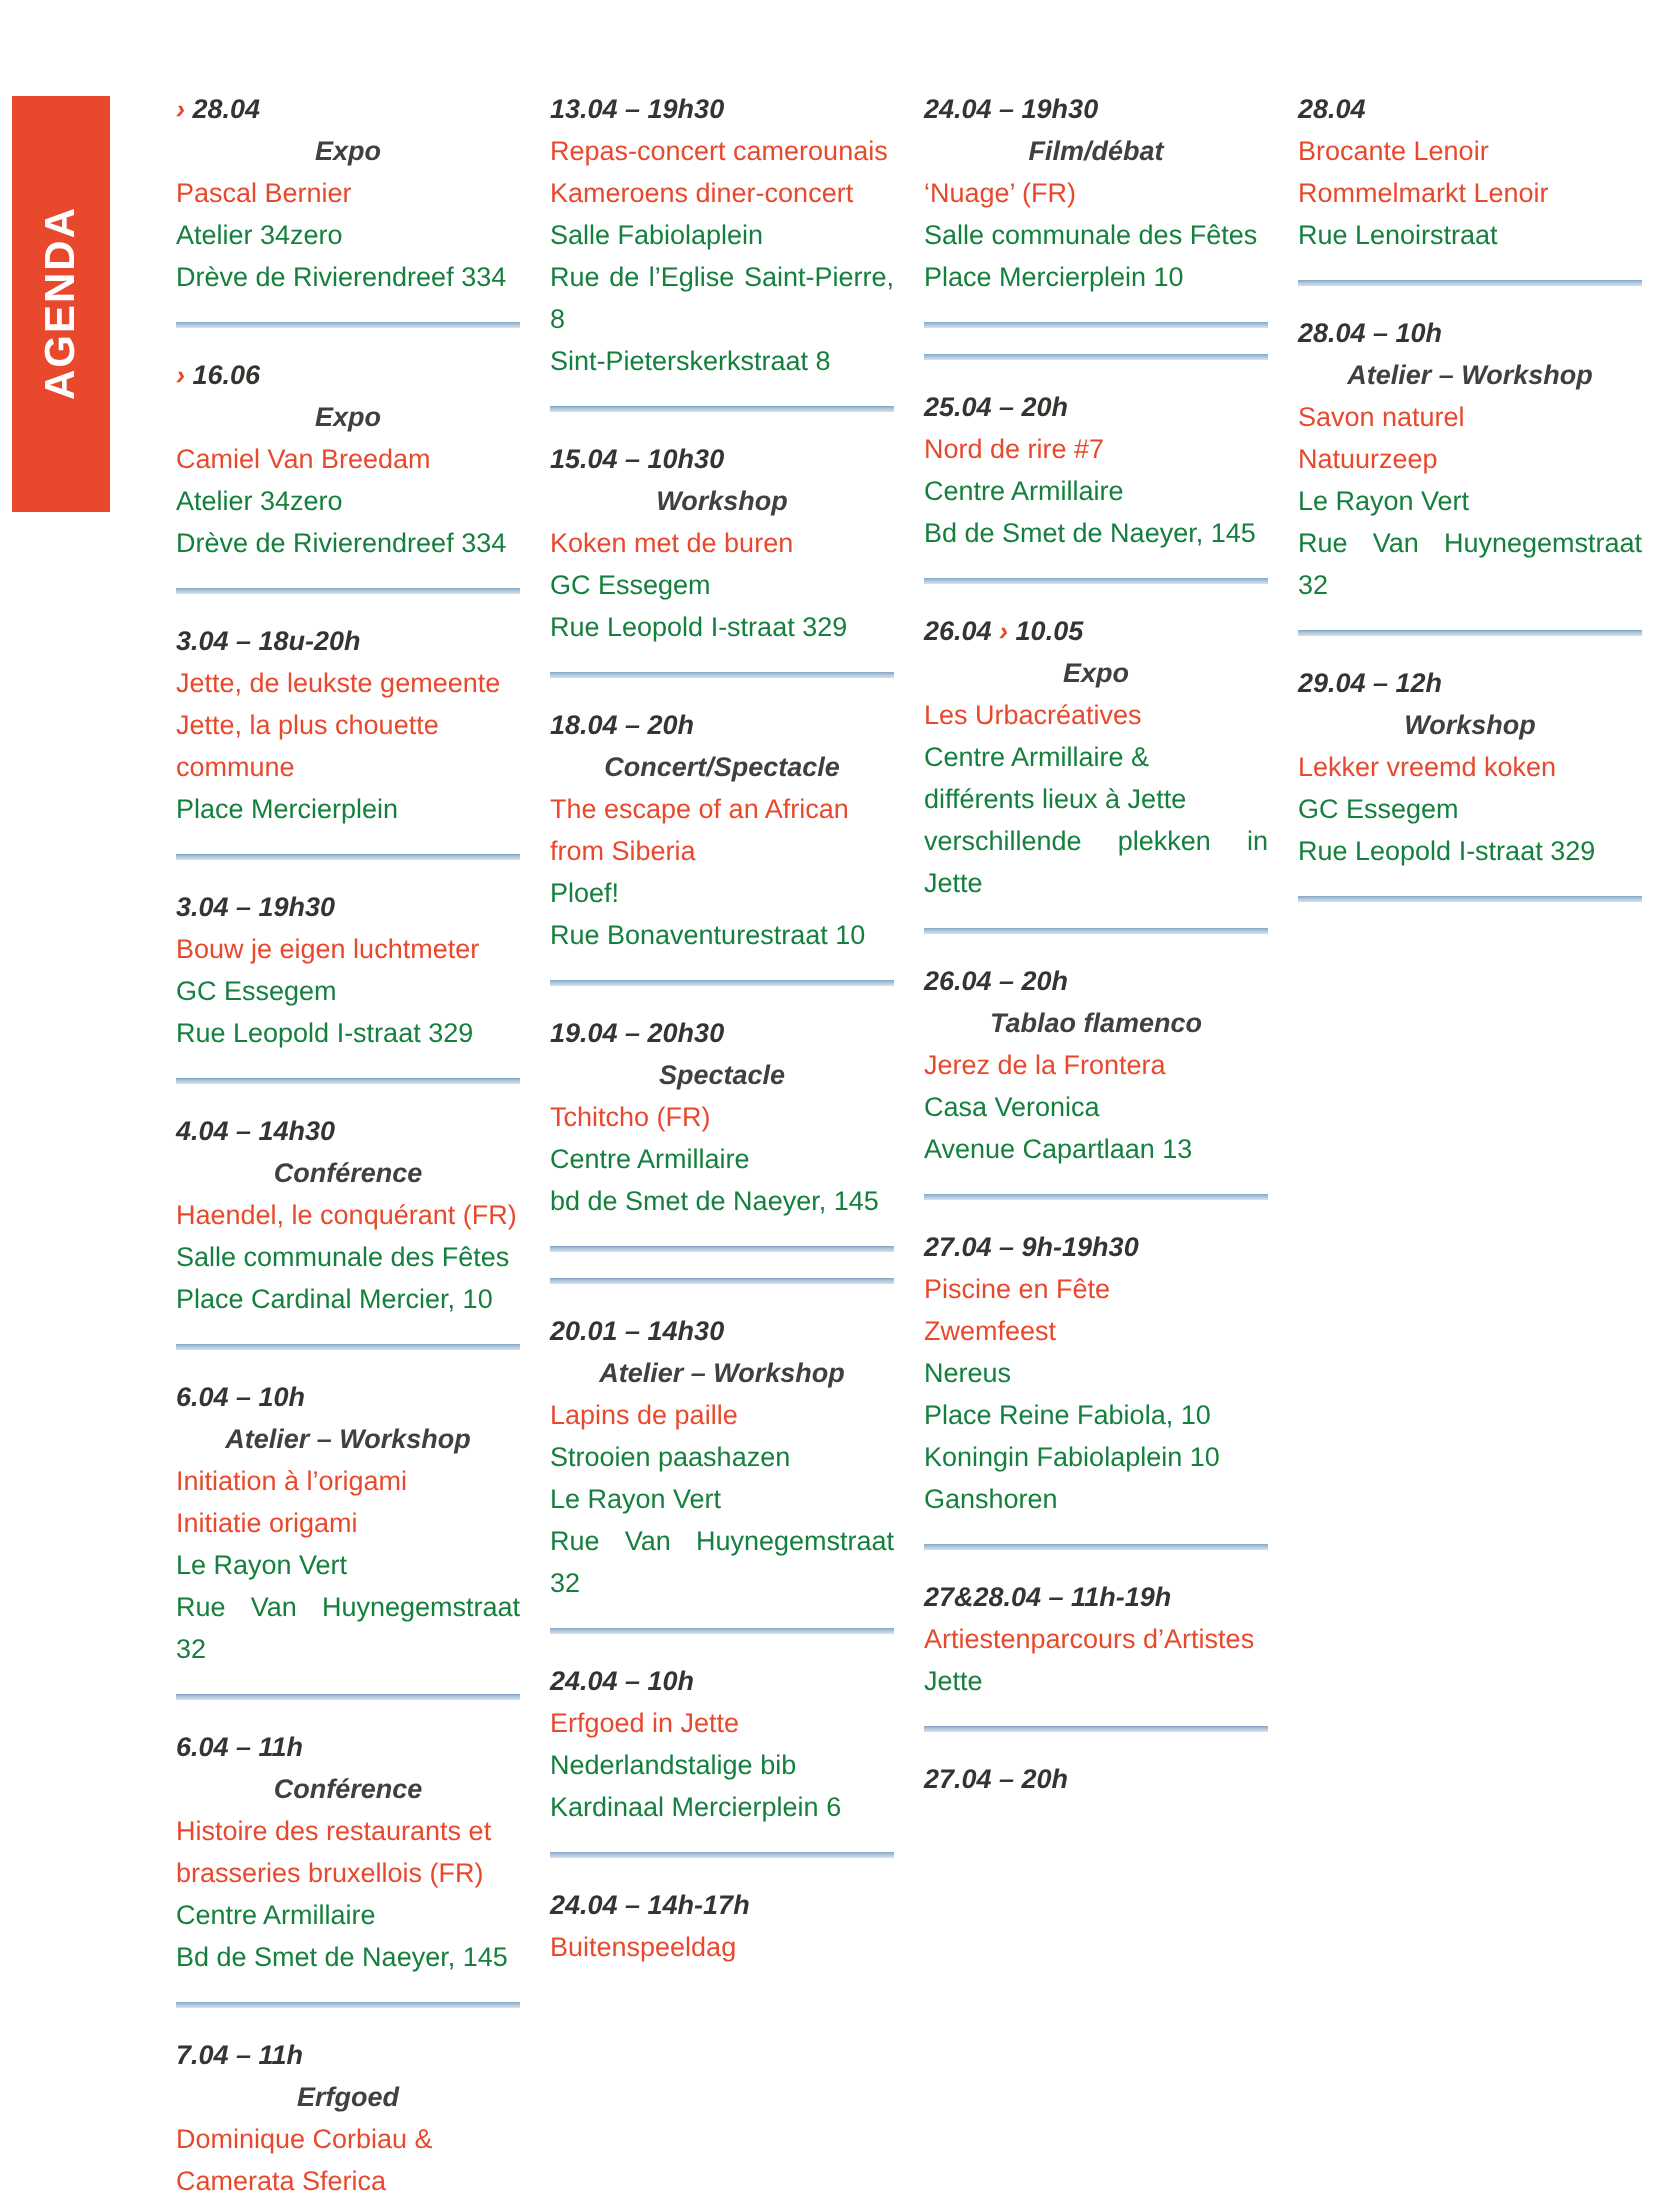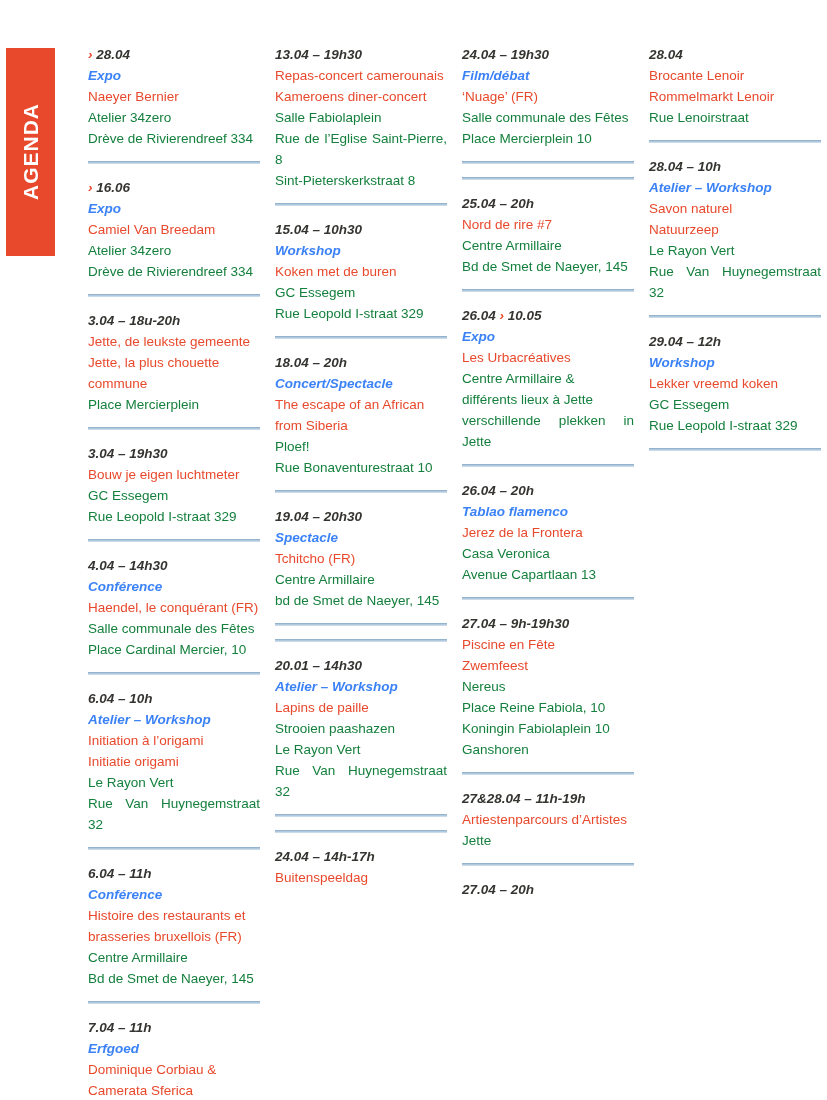--- a/index.html
+++ b/index.html
@@ -34,42 +34,42 @@
     display: grid;
     grid-template-columns: repeat(4, 172px);
     column-gap: 15px;
     align-items: start;
   }
   .col { width: 172px; }
   .event { }
   .line { line-height: 21px; }
   .event-date { font-weight: bold; color: #353431; font-style: italic; }
   .event-date .chevron { color: #e8492c; font-weight: bold; }
-  .event-category { font-weight: bold; font-style: italic; color: #3b82f6; }
+  .event-category { font-weight: bold; font-style: italic; color: #404040; text-align: center; }
   .event-title { font-weight: normal; color: #e8492c; }
   .event-detail { color: #15803d; text-align: justify; }
   .divider {
     height: 3px;
     margin: 12px 0 13px 0;
     background: linear-gradient(to bottom, #85a7c5 0%, #a9c3da 40%, #d6e3ef 100%);
   }
 </style>
 </head>
 <body>
 
 <div class="banner">
   <div class="banner-label">AGENDA</div>
 </div>
 
 <div class="columns">
     <div class="col">
       <div class="event">
         <div class="line event-date"><span class="chevron">›</span> 28.04</div>
         <div class="line event-category">Expo</div>
-        <div class="line event-title">Naeyer Bernier</div>
+        <div class="line event-title">Pascal Bernier</div>
         <div class="line event-detail">Atelier 34zero</div>
         <div class="line event-detail">Drève de Rivierendreef 334</div>
       </div>
       <div class="divider"></div>
       <div class="event">
         <div class="line event-date"><span class="chevron">›</span> 16.06</div>
         <div class="line event-category">Expo</div>
         <div class="line event-title">Camiel Van Breedam</div>
         <div class="line event-detail">Atelier 34zero</div>
         <div class="line event-detail">Drève de Rivierendreef 334</div>
@@ -157,20 +157,26 @@
       <div class="divider"></div>
       <div class="event">
         <div class="line event-date">20.01 – 14h30</div>
         <div class="line event-category">Atelier – Workshop</div>
         <div class="line event-title">Lapins de paille</div>
         <div class="line event-detail">Strooien paashazen</div>
         <div class="line event-detail">Le Rayon Vert</div>
         <div class="line event-detail">Rue Van Huynegemstraat 32</div>
       </div>
       <div class="divider"></div>
+      <div class="event">
+        <div class="line event-date">24.04 – 10h</div>
+        <div class="line event-title">Erfgoed in Jette</div>
+        <div class="line event-detail">Nederlandstalige bib</div>
+        <div class="line event-detail">Kardinaal Mercierplein 6</div>
+      </div>
       <div class="divider"></div>
       <div class="event">
         <div class="line event-date">24.04 – 14h-17h</div>
         <div class="line event-title">Buitenspeeldag</div>
       </div>
     </div>
     <div class="col">
       <div class="event">
         <div class="line event-date">24.04 – 19h30</div>
         <div class="line event-category">Film/débat</div>

